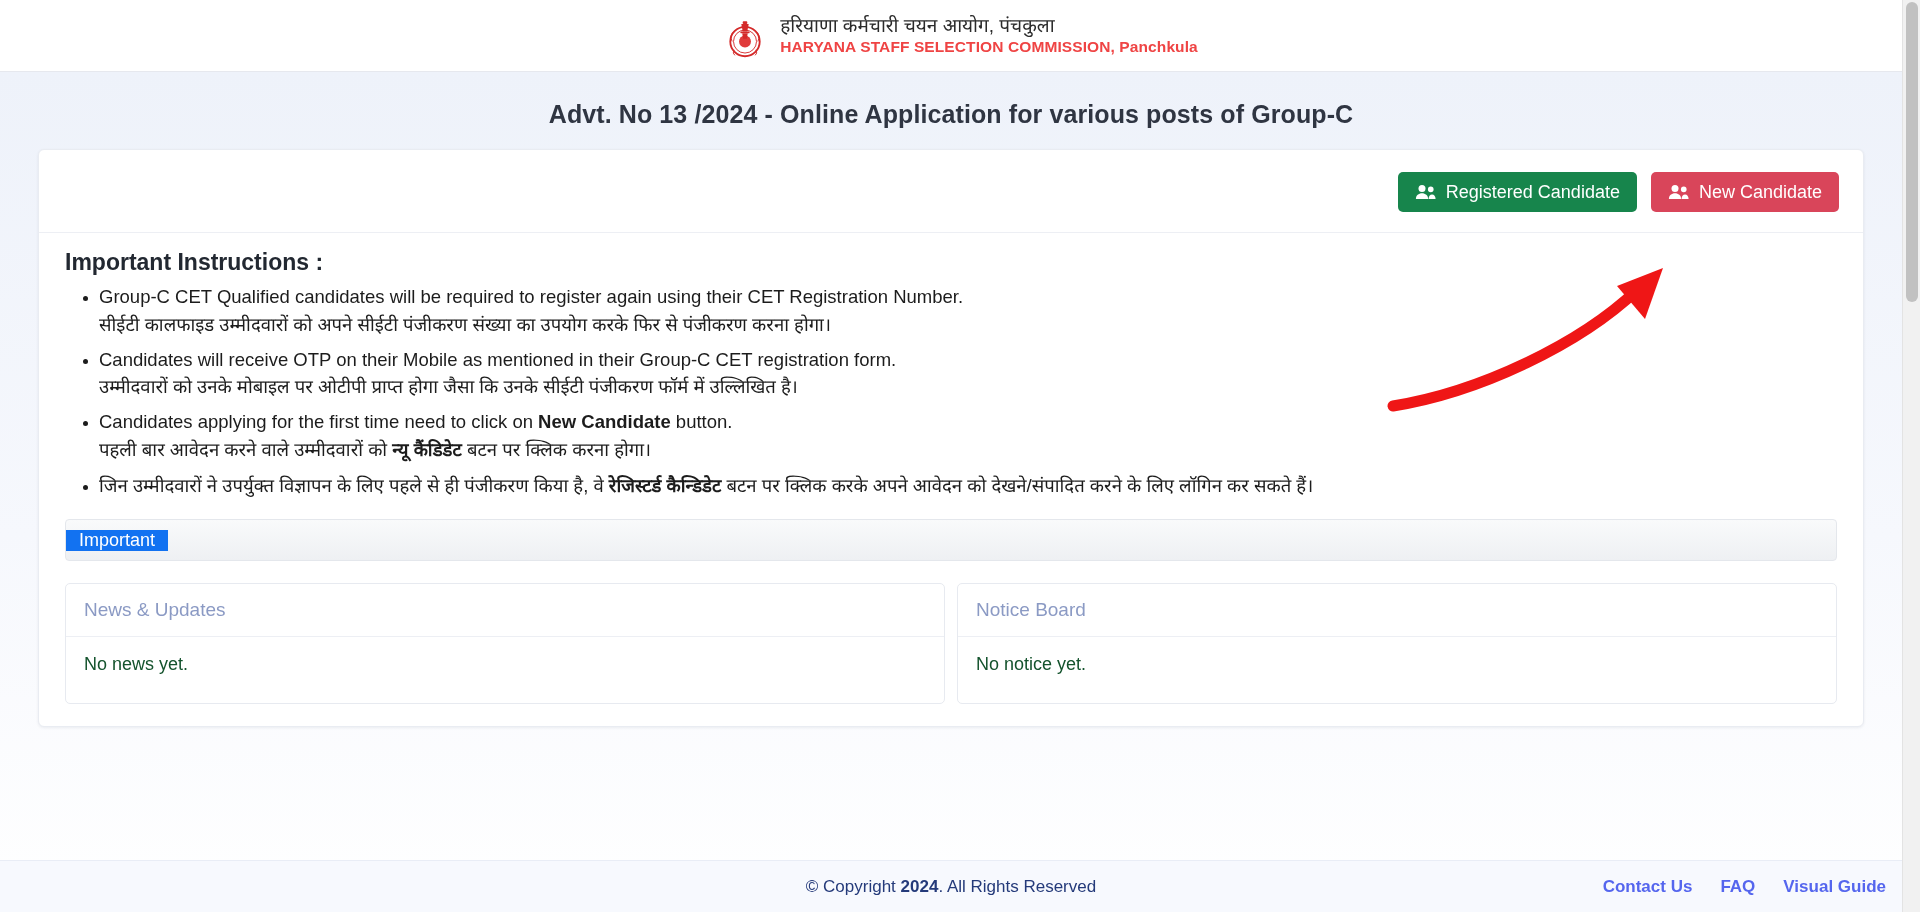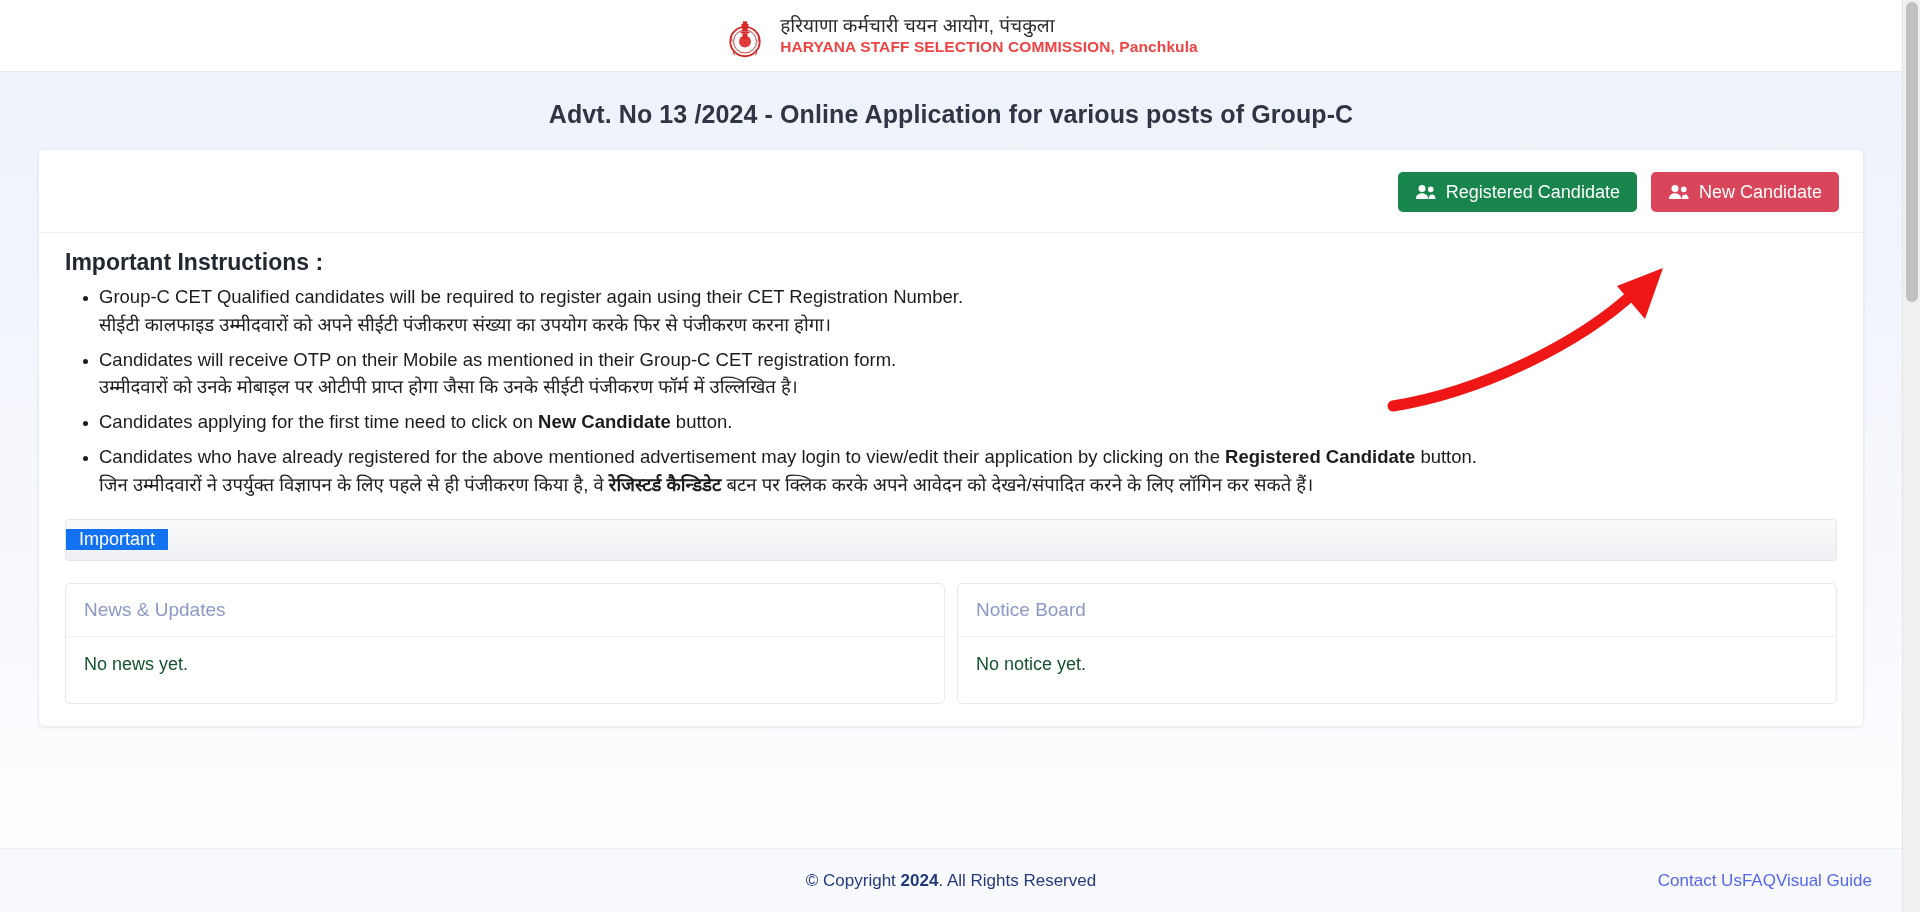--- a/index.html
+++ b/index.html
@@ -204,37 +204,39 @@
     width: 1902px; height: 840px;
     pointer-events: none;
     z-index: 30;
   }
 
   
   .footer {
     position: absolute;
     left: 0; bottom: 0;
     width: 1902px;
-    height: 64px;
+    height: 52px;
     background: #f7f9fe;
     border-top: 1px solid #e9edf6;
     display: flex;
     align-items: center;
     z-index: 10;
   }
   .copyright {
     width: 100%;
     text-align: center;
     font-size: 17px;
     color: #243a7a;
   }
   .footlinks {
     position: absolute;
-    right: 30px;
-    display: flex;
+    right: 16px;
+    display: flex;
+    gap: 28px;
+    font-weight: bold;
   }
   .footlinks a {
     color: #5566ee;
     font-size: 17px;
     text-decoration: none;
     cursor: pointer;
   }
 </style>
 </head>
 <body>
@@ -305,23 +307,23 @@
         <li>
           <div class="ln-en"><span>Group-C CET Qualified candidates will be required to register again using their CET Registration Number.</span><span class="bold"></span><span></span></div>
           <div class="ln-hi"><span>सीईटी कालफाइड उम्मीदवारों को अपने सीईटी पंजीकरण संख्या का उपयोग करके फिर से पंजीकरण करना होगा।</span><span class="bold"></span><span></span></div>
         </li>
         <li>
           <div class="ln-en"><span>Candidates will receive OTP on their Mobile as mentioned in their Group-C CET registration form.</span><span class="bold"></span><span></span></div>
           <div class="ln-hi"><span>उम्मीदवारों को उनके मोबाइल पर ओटीपी प्राप्त होगा जैसा कि उनके सीईटी पंजीकरण फॉर्म में उल्लिखित है।</span><span class="bold"></span><span></span></div>
         </li>
         <li>
           <div class="ln-en"><span>Candidates applying for the first time need to click on </span><span class="bold">New Candidate</span><span> button.</span></div>
+          <div class="ln-hi"><span>पहली बार आवेदन करने वाले उम्मीदवारों को </span><span class="bold">न्यू कैंडिडेट</span><span> बटन पर क्लिक करना होगा।</span></div>
         </li>
         <li>
-          <div class="ln-en"><span>Candidates who have already registered for the above mentioned advertisement may login to view/edit their application by clicking on the </span><span class="bold">Registered Candidate</span><span> button.</span></div>
           <div class="ln-hi"><span>जिन उम्मीदवारों ने उपर्युक्त विज्ञापन के लिए पहले से ही पंजीकरण किया है, वे </span><span class="bold">रेजिस्टर्ड कैन्डिडेट</span><span> बटन पर क्लिक करके अपने आवेदन को देखने/संपादित करने के लिए लॉगिन कर सकते हैं।</span></div>
         </li>
       </ul>
     </div>
 
     <div class="tabstrip">
       <div class="tab-active">Important</div>
     </div>
 
     <div class="panels">

